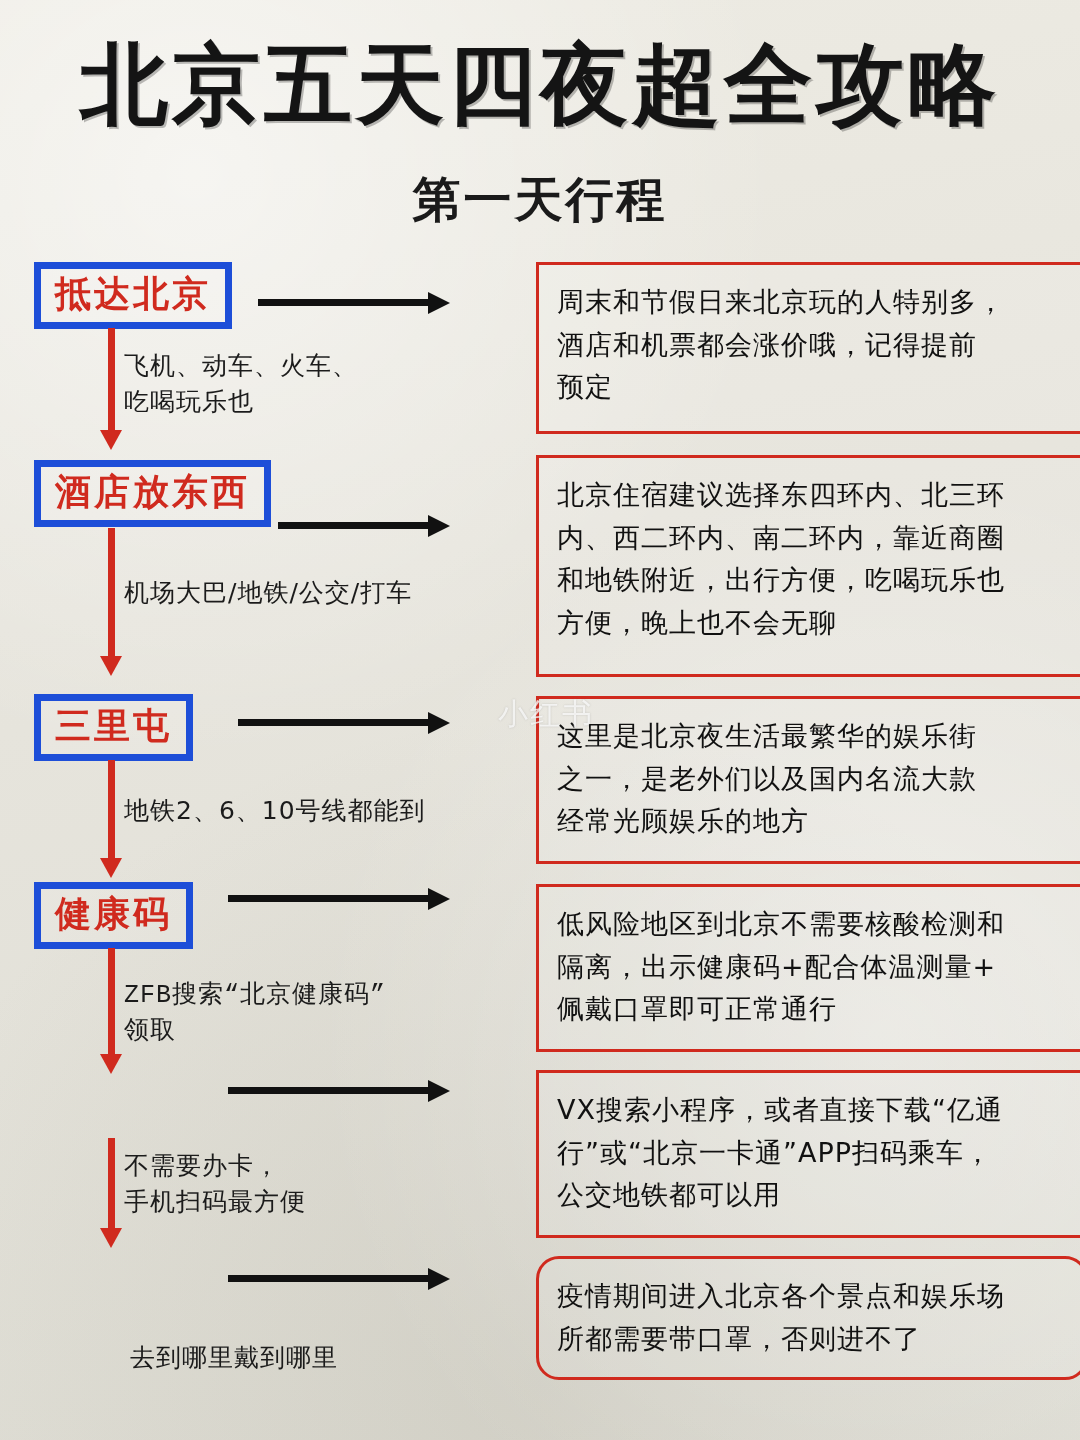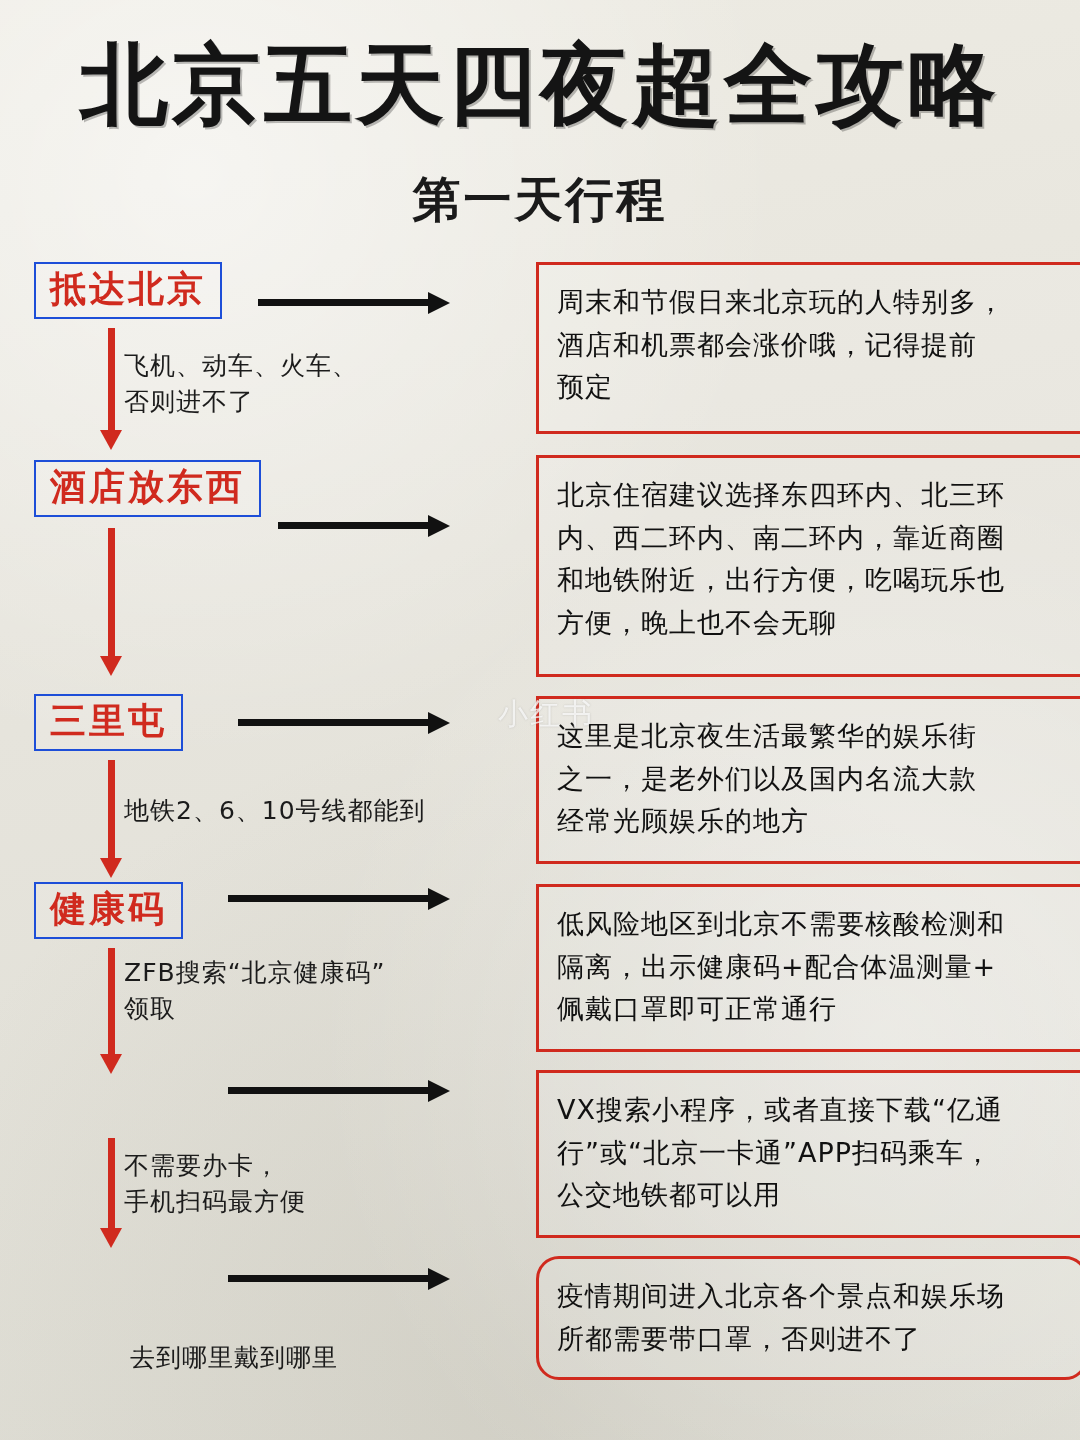--- a/index.html
+++ b/index.html
@@ -55,21 +55,21 @@
     font-weight: bold;
     font-size: 48px;
     letter-spacing: 3px;
     color: #1a1a1a;
   }
   .node {
     position: absolute;
   }
   .node-box {
     display: inline-block;
-    border: 2px solid #1d4ed8;
+    border: 7px solid #1d4ed8;
     padding: 6px 14px 9px 14px;
     background: rgba(255,255,255,0.12);
   }
   .node-label {
     font-family: "DejaVu Serif", serif;
     font-weight: bold;
     font-size: 36px;
     color: #d02a1e;
     letter-spacing: 3px;
     white-space: nowrap;
@@ -166,35 +166,36 @@
 
   <div class="main-title">北京五天四夜超全攻略</div>
   <div class="sub-title">第一天行程</div>
 
   <div class="node" style="left:34px; top:262px;">
     <div class="node-box">
       <div class="node-label">抵达北京</div>
     </div>
   </div>
   <div class="edge-note" style="left:124px; top:348px;">飞机、动车、火车、
-否则进不了</div>
+吃喝玩乐也</div>
   <div class="v-arrow" style="left:100px; top:328px; height:122px;">
     <div class="shaft" style="height:102px;"></div>
     <div class="head" style="top:102px;"></div>
   </div>
   <div class="h-arrow" style="left:258px; top:292px; width:192px;">
     <div class="shaft" style="width:170px;"></div>
     <div class="head" style="left:170px;"></div>
   </div>
 
   <div class="node" style="left:34px; top:460px;">
     <div class="node-box">
       <div class="node-label">酒店放东西</div>
     </div>
   </div>
+  <div class="edge-note" style="left:124px; top:575px;">机场大巴/地铁/公交/打车</div>
   <div class="v-arrow" style="left:100px; top:528px; height:148px;">
     <div class="shaft" style="height:128px;"></div>
     <div class="head" style="top:128px;"></div>
   </div>
   <div class="h-arrow" style="left:278px; top:515px; width:172px;">
     <div class="shaft" style="width:150px;"></div>
     <div class="head" style="left:150px;"></div>
   </div>
 
   <div class="node" style="left:34px; top:694px;">
@@ -210,21 +211,21 @@
   <div class="h-arrow" style="left:238px; top:712px; width:212px;">
     <div class="shaft" style="width:190px;"></div>
     <div class="head" style="left:190px;"></div>
   </div>
 
   <div class="node" style="left:34px; top:882px;border-radius:25px;">
     <div class="node-box">
       <div class="node-label">健康码</div>
     </div>
   </div>
-  <div class="edge-note" style="left:124px; top:955px;">ZFB搜索“北京健康码”
+  <div class="edge-note" style="left:124px; top:978px;font-family:Liberation Mono, monospace;">ZFB搜索“北京健康码”
 领取</div>
   <div class="v-arrow" style="left:100px; top:948px; height:126px;">
     <div class="shaft" style="height:106px;"></div>
     <div class="head" style="top:106px;"></div>
   </div>
   <div class="h-arrow" style="left:228px; top:888px; width:222px;">
     <div class="shaft" style="width:200px;"></div>
     <div class="head" style="left:200px;"></div>
   </div>
 

